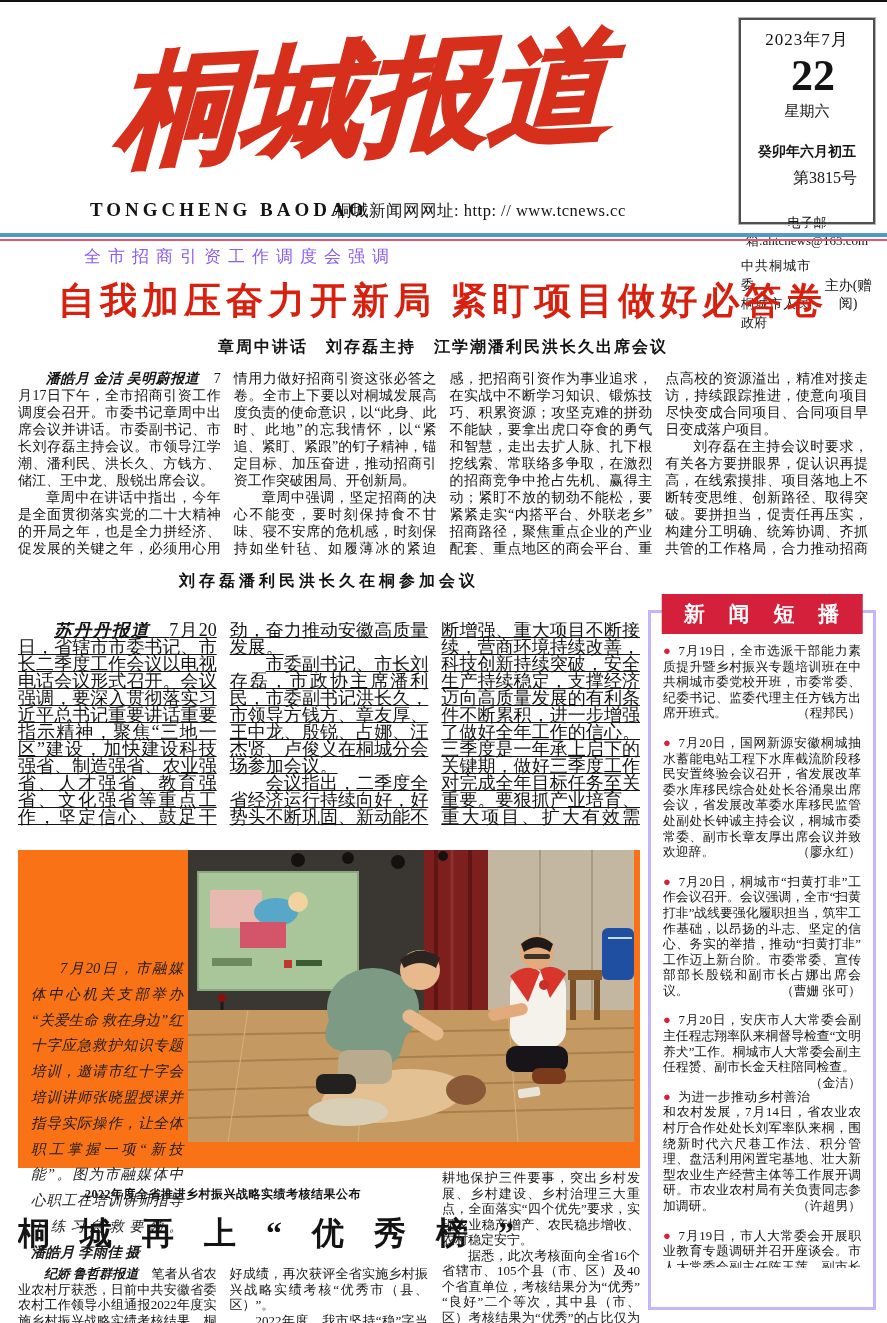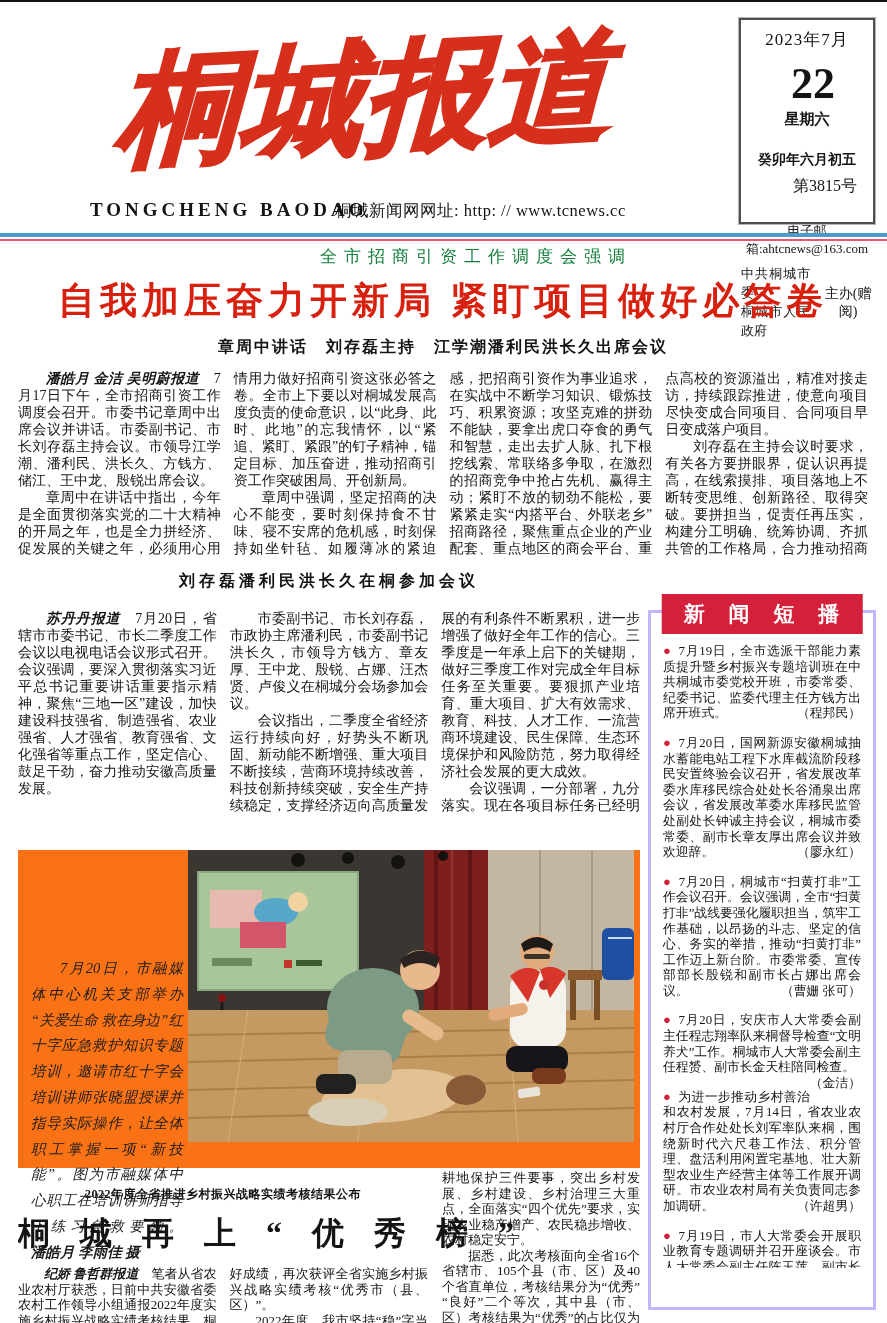--- a/index.html
+++ b/index.html
@@ -19,49 +19,49 @@
   }
   .brand-en{position:absolute;left:90px;top:197px;font-weight:bold;font-size:19px;
     letter-spacing:4px;font-family:"Liberation Serif",serif;}
   .site-url{position:absolute;left:335px;top:198px;font-size:16.5px;letter-spacing:.5px;}
   .infobox{
     position:absolute;right:12px;top:16px;width:136px;height:206px;
     border:2px solid #4f4f4f;outline:1px solid #b5b5b5;background:#fff;
     text-align:center;box-sizing:border-box;padding-top:8px;
   }
   .ib-ym{font-size:17px;letter-spacing:1px;}
-  .ib-day{font-size:44px;font-weight:bold;line-height:1.05;margin-top:10px;padding-left:12px;}
-  .ib-week{font-size:15px;font-weight:bold;margin-top:3px;font-family:"Liberation Sans",sans-serif;}
+  .ib-day{font-size:44px;font-weight:bold;line-height:1.05;margin-top:2px;padding-left:12px;}
+  .ib-week{font-size:15px;font-weight:normal;margin-top:3px;font-family:"Liberation Sans",sans-serif;}
   .ib-lunar{font-size:14px;font-weight:bold;margin-top:22px;font-family:"Liberation Sans",sans-serif;}
   .ib-issue{font-size:16px;margin-top:7px;padding-left:36px;}
   .ib-mail{font-size:13px;margin-top:25px;letter-spacing:0;}
   .ib-pub{display:flex;align-items:center;justify-content:center;margin-top:7px;gap:13px;}
   .ib-pub-left{font-size:13px;line-height:1.45;text-align:justify;}
   .ib-pub-right{font-size:14px;}
   
   .divider{position:absolute;left:0;top:231px;width:887px;}
   .divider .blue{height:4px;background:#4e9ac9;}
   .divider .red{height:2px;background:#e8566e;margin-top:2px;}
   
   .article1{position:absolute;left:18px;top:243px;width:850px;}
   .a1-kicker{margin-left:66px;font-size:17px;letter-spacing:7px;
-    font-family:"Liberation Sans",sans-serif;color:#15803d;text-align:center;}
+    font-family:"Liberation Sans",sans-serif;color:#8b5cf6;}
   .a1-headline{text-align:center;color:#d8200f;font-size:37px;font-weight:bold;
     letter-spacing:5px;margin-top:8px;white-space:nowrap;}
   .a1-byline{text-align:center;font-size:16px;font-weight:bold;margin-top:11px;letter-spacing:2px;}
   .a1-body{margin-top:12px;height:203px;column-count:4;column-gap:13px;column-fill:auto;
     font-size:14px;line-height:17px;text-align:justify;overflow:hidden;}
   .body-text p{margin:0;text-indent:2em;}
   .reporter{font-weight:bold;font-style:italic;}
   
   .article2{position:absolute;left:18px;top:556px;width:622px;}
   .a2-headline{text-align:center;font-size:28px;font-weight:900;letter-spacing:0.5px;white-space:nowrap;}
   .a2-sub{text-align:center;font-size:16px;font-weight:bold;margin-top:13px;letter-spacing:4px;}
-  .a2-body{margin-top:18px;height:212px;column-count:3;column-gap:13px;column-fill:auto;
-    font-size:14px;line-height:17px;text-align:justify;overflow:hidden;}
+  .a2-body{margin-top:30px;height:212px;column-count:3;column-gap:13px;column-fill:auto;
+    font-size:18px;line-height:17px;text-align:justify;overflow:hidden;text-decoration:underline;}
   
   .photo-block{position:absolute;left:18px;top:848px;width:622px;height:318px;background:#f97316;}
   .photo-caption{position:absolute;left:13px;top:106px;width:152px;font-size:14.5px;
     line-height:1.78;font-style:italic;text-align:justify;color:#1c1c1c;}
   .photo-caption .cap-text{text-indent:2em;display:block;}
   .photo-caption .credit{font-weight:bold;white-space:nowrap;}
   .photo-frame{position:absolute;left:170px;top:0;width:446px;height:292px;overflow:hidden;}
   
   .article3{position:absolute;left:18px;top:1168px;width:622px;height:155px;display:flex;gap:14px;overflow:hidden;}
   .a3-left{width:410px;}

